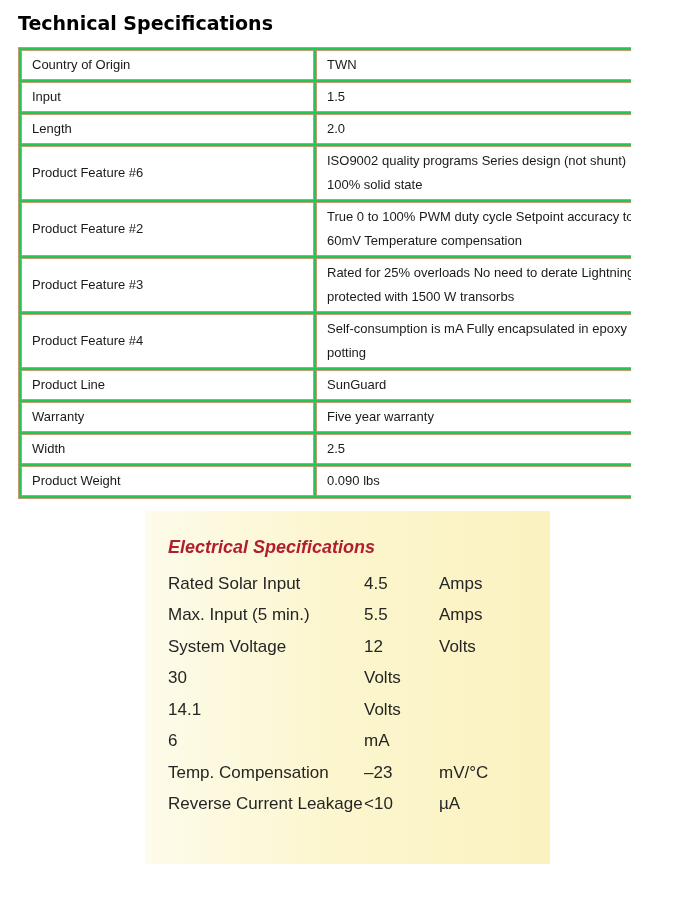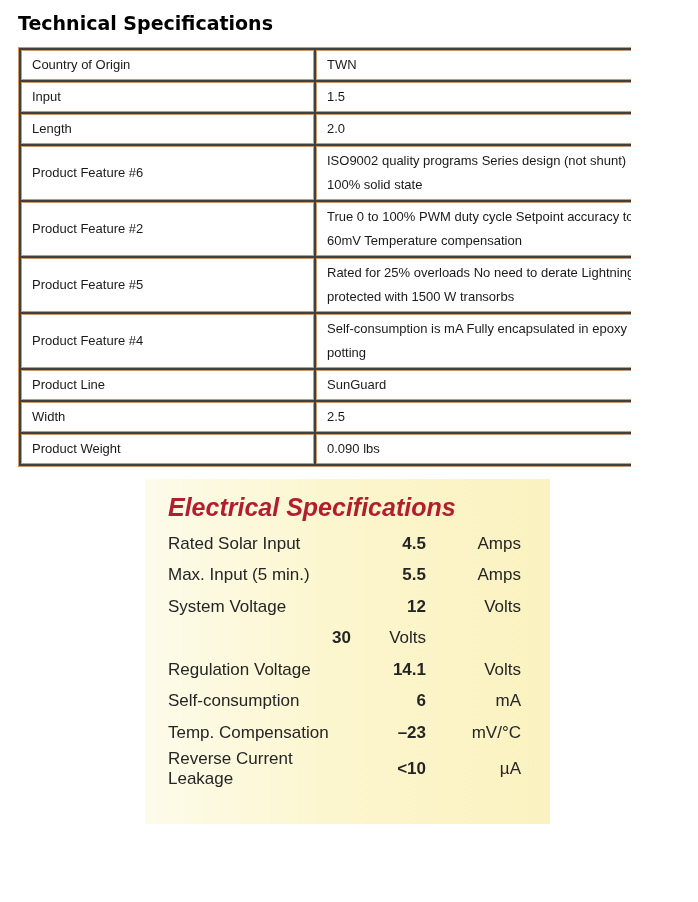--- a/index.html
+++ b/index.html
@@ -20,21 +20,21 @@
     font-family: "DejaVu Sans", sans-serif;
     font-size: 19px;
     font-weight: bold;
     color: #000000;
     margin: 10px 0 0 18px;
     line-height: 26px;
   }
   table.spec-table {
     border-collapse: separate;
     border-spacing: 2px;
-    background: #404040;
+    background: #22c55e;
     border: 1px solid #c49a6e;
     margin: 11px 0 12px 18px;
     width: 659px;
     table-layout: fixed;
   }
   table.spec-table td {
     border: 1px solid #c49a6e;
     font-size: 13px;
     color: #1a1a1a;
     padding: 2px 10px;
@@ -46,36 +46,36 @@
   .electrical-panel {
     width: 405px;
     margin: 9px 0 0 145px;
     padding: 13px 0 12px 0;
     background: linear-gradient(90deg, #fdfbea 0%, #fcf6cf 45%, #fbf2c0 100%);
   }
   .elec-title {
     font-style: italic;
     font-weight: bold;
     color: #b11f2f;
-    font-size: 25px;
-    margin: 2px 12px 8px 23px;
+    font-size: 18px;
+    margin: 10px 12px 8px 23px;
     line-height: 26px;
   }
   .elec-row {
     display: grid;
     grid-template-columns: 1fr 75px 95px;
     align-items: center;
     height: 31.5px;
-    padding: 0 29px 0 23px;
+    padding: 0 16px 0 23px;
     font-size: 17px;
     color: #252525;
   }
   .elec-label { text-align: left; }
-  .elec-value { text-align: right; font-weight: bold; }
-  .elec-unit  { text-align: right; }
+  .elec-value { text-align: left; }
+  .elec-unit  { text-align: left; }
 </style>
 </head>
 <body>
 
 <div class="page">
 
   <div class="page-title">Technical Specifications</div>
 
   <table class="spec-table">
     <tbody>
@@ -93,30 +93,34 @@
       </tr>
       <tr>
         <td class="label-cell">Product Feature #6</td>
         <td>ISO9002 quality programs Series design (not shunt) 100% solid state</td>
       </tr>
       <tr>
         <td class="label-cell">Product Feature #2</td>
         <td>True 0 to 100% PWM duty cycle Setpoint accuracy to 60mV Temperature compensation</td>
       </tr>
       <tr>
-        <td class="label-cell">Product Feature #5</td>
+        <td class="label-cell">Product Feature #3</td>
         <td>Rated for 25% overloads No need to derate Lightning protected with 1500 W transorbs</td>
       </tr>
       <tr>
         <td class="label-cell">Product Feature #4</td>
         <td>Self-consumption is mA Fully encapsulated in epoxy potting</td>
       </tr>
       <tr>
         <td class="label-cell">Product Line</td>
         <td>SunGuard</td>
+      </tr>
+      <tr>
+        <td class="label-cell">Warranty</td>
+        <td>Five year warranty</td>
       </tr>
       <tr>
         <td class="label-cell">Width</td>
         <td>2.5</td>
       </tr>
       <tr>
         <td class="label-cell">Product Weight</td>
         <td>0.090 lbs</td>
       </tr>
     </tbody>
@@ -138,26 +142,24 @@
     <div class="elec-row">
       <span class="elec-label">System Voltage</span>
       <span class="elec-value">12</span>
       <span class="elec-unit">Volts</span>
     </div>
     <div class="elec-row">
       <span class="elec-value">30</span>
       <span class="elec-unit">Volts</span>
     </div>
     <div class="elec-row">
-      <span class="elec-label">Regulation Voltage</span>
       <span class="elec-value">14.1</span>
       <span class="elec-unit">Volts</span>
     </div>
     <div class="elec-row">
-      <span class="elec-label">Self-consumption</span>
       <span class="elec-value">6</span>
       <span class="elec-unit">mA</span>
     </div>
     <div class="elec-row">
       <span class="elec-label">Temp. Compensation</span>
       <span class="elec-value">–23</span>
       <span class="elec-unit">mV/°C</span>
     </div>
     <div class="elec-row">
       <span class="elec-label">Reverse Current Leakage</span>

